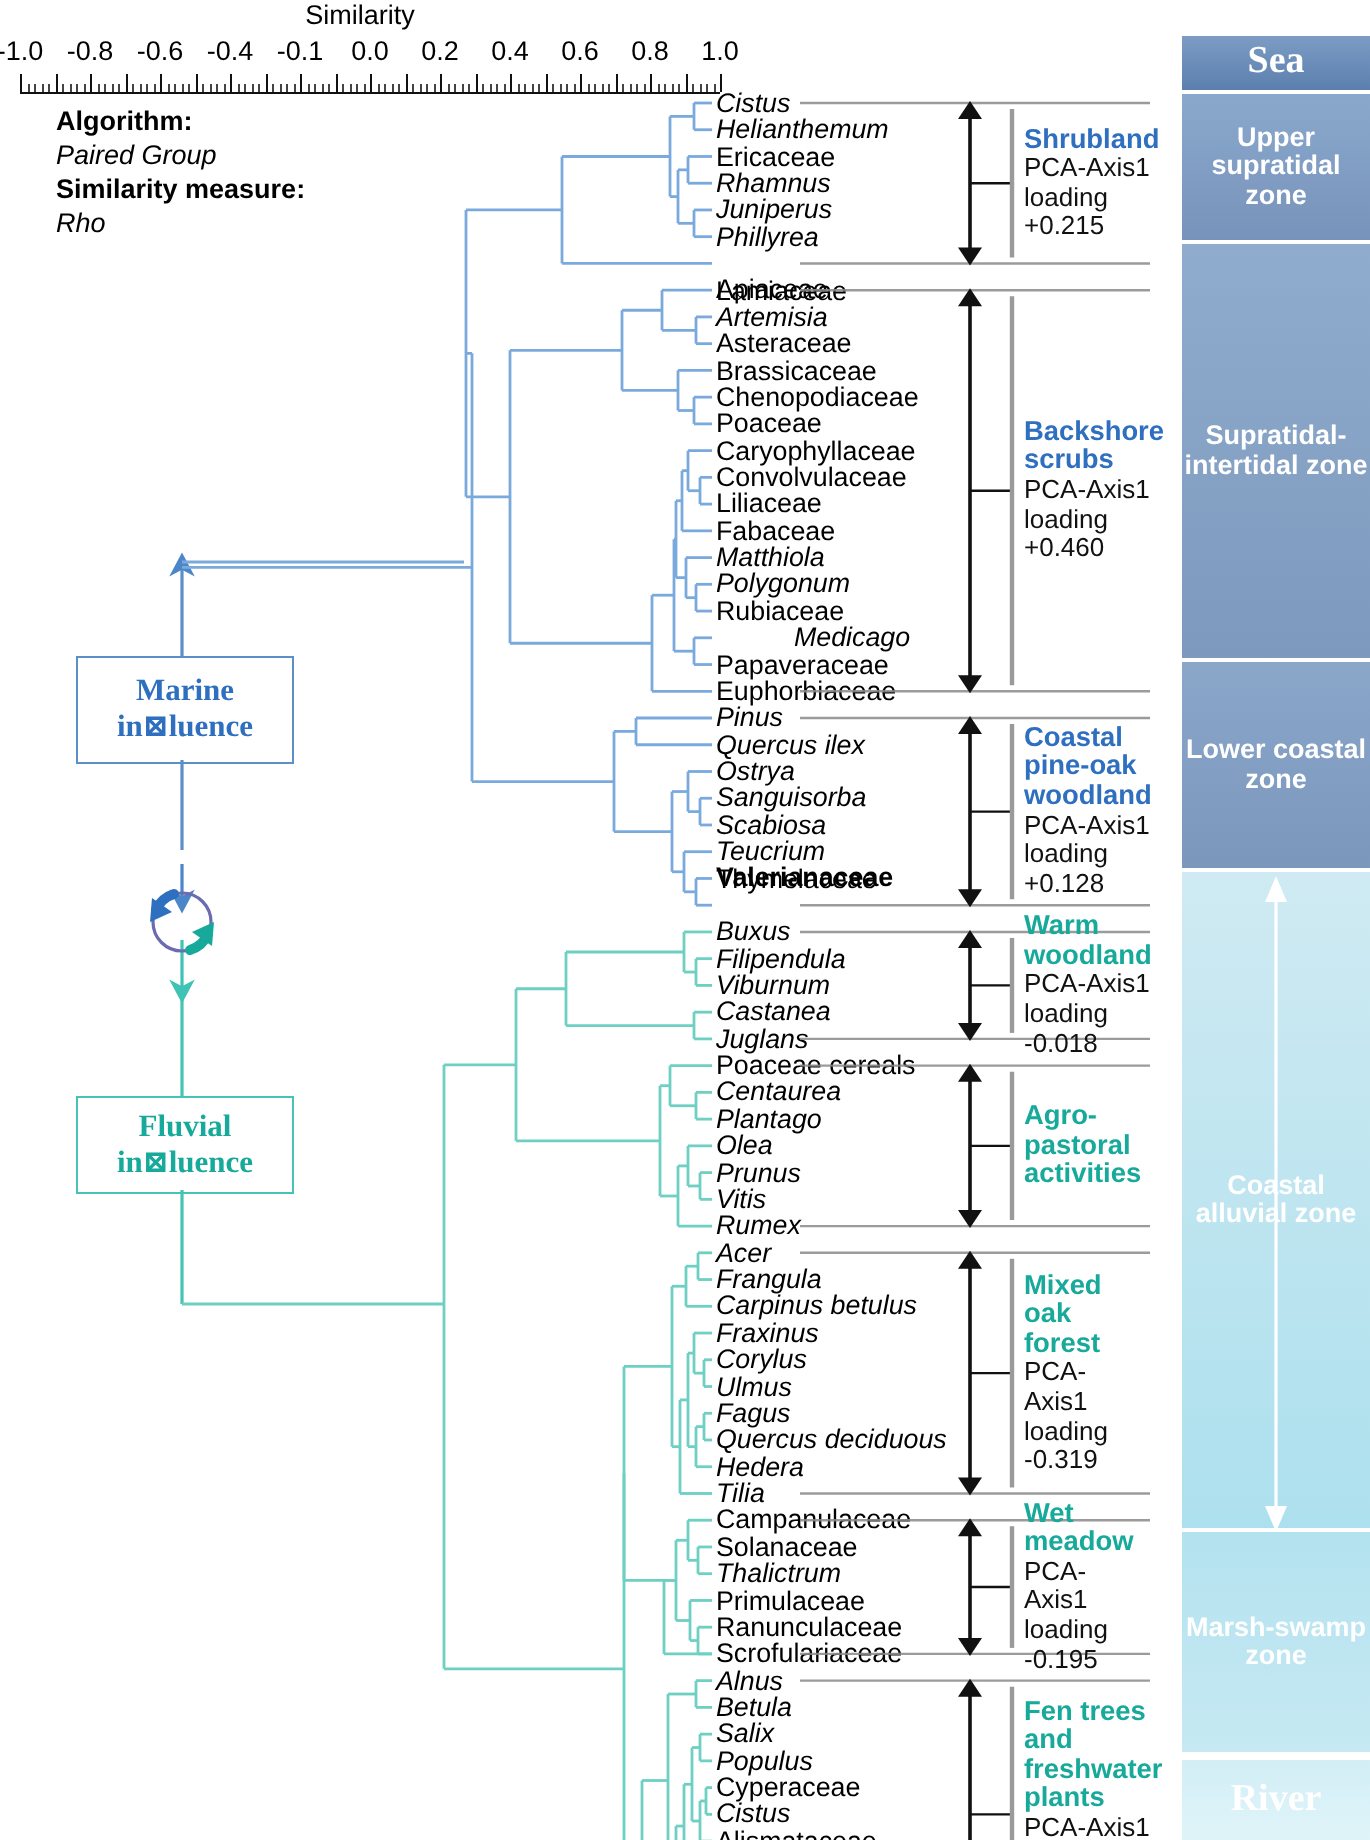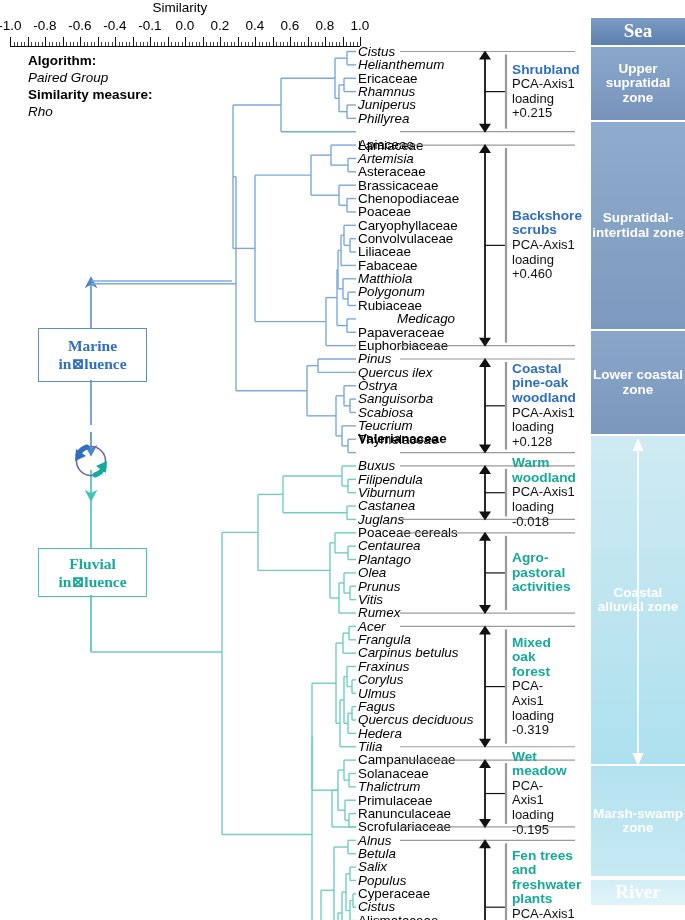--- a/index.html
+++ b/index.html
@@ -243,21 +243,21 @@
     </div>
     <div class="zone" style="top: 313px; height: 103px; background: linear-gradient(rgb(138, 166, 201), rgb(123, 151, 188));">
       <span style="white-space: normal;">Lower coastal zone</span>
     </div>
     <div class="zone" style="top: 418px; height: 328px; background: linear-gradient(rgb(207, 234, 242), rgb(173, 224, 238));">
       <span style="white-space: normal;">Coastal alluvial zone</span>
     </div>
     <div class="zone" style="top: 748px; height: 110px; background: linear-gradient(rgb(179, 226, 239), rgb(198, 233, 243));">
       <span style="white-space: normal;">Marsh-swamp zone</span>
     </div>
-    <div class="zone serif" style="top: 862px; height: 25px; background: linear-gradient(rgb(211, 238, 246), rgb(223, 244, 249));">
+    <div class="zone serif" style="top: 862px; height: 40px; background: linear-gradient(rgb(211, 238, 246), rgb(223, 244, 249));">
       <span style="white-space: normal;">River</span>
     </div>
     <svg width="94" height="902" style="position: absolute; left: 0px; top: 0px;">
       <path d="M47,432 L47,736" stroke="#ffffff" stroke-width="1.6" fill="none"></path>
       <path d="M47,420 L52.5,433 L41.5,433 Z" fill="#ffffff"></path>
       <path d="M47,748 L52.5,735 L41.5,735 Z" fill="#ffffff"></path>
     </svg>
   </div>
 
 <svg id="tree" width="685" height="920">

